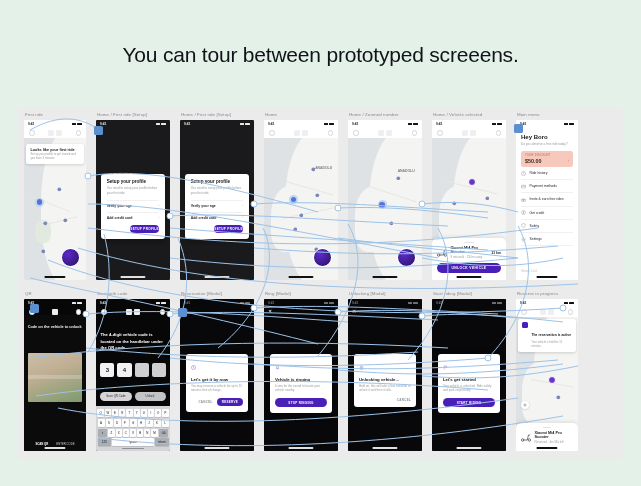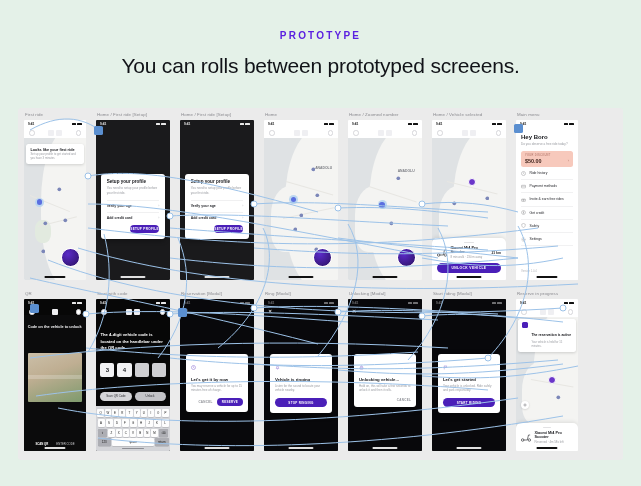--- a/index.html
+++ b/index.html
@@ -300,22 +300,21 @@
   .notice .ns { margin-top: 1.5px; font-size: 2.8px; color: #9a9ca2; line-height: 1.4; }
 
   .zoomlbl {
     position: absolute; font-size: 3.4px; color: #7c7e84; font-weight: bold;
   }
 </style>
 </head>
 <body>
 
 <div class="header">
-  <div class="eyebrow">PROTOTYPE</div>
-  <div class="headline">You can rolls between prototyped screeens.</div>
+  <div class="headline">You can tour between prototyped screeens.</div>
 </div>
 
 <div class="canvas">
 
   <div class="row row-top">
 
     <div class="frame" style="left:6px;width:62px;">
       <div class="frame-label">First ride</div>
       <div class="phone">
         <div class="sbar">

